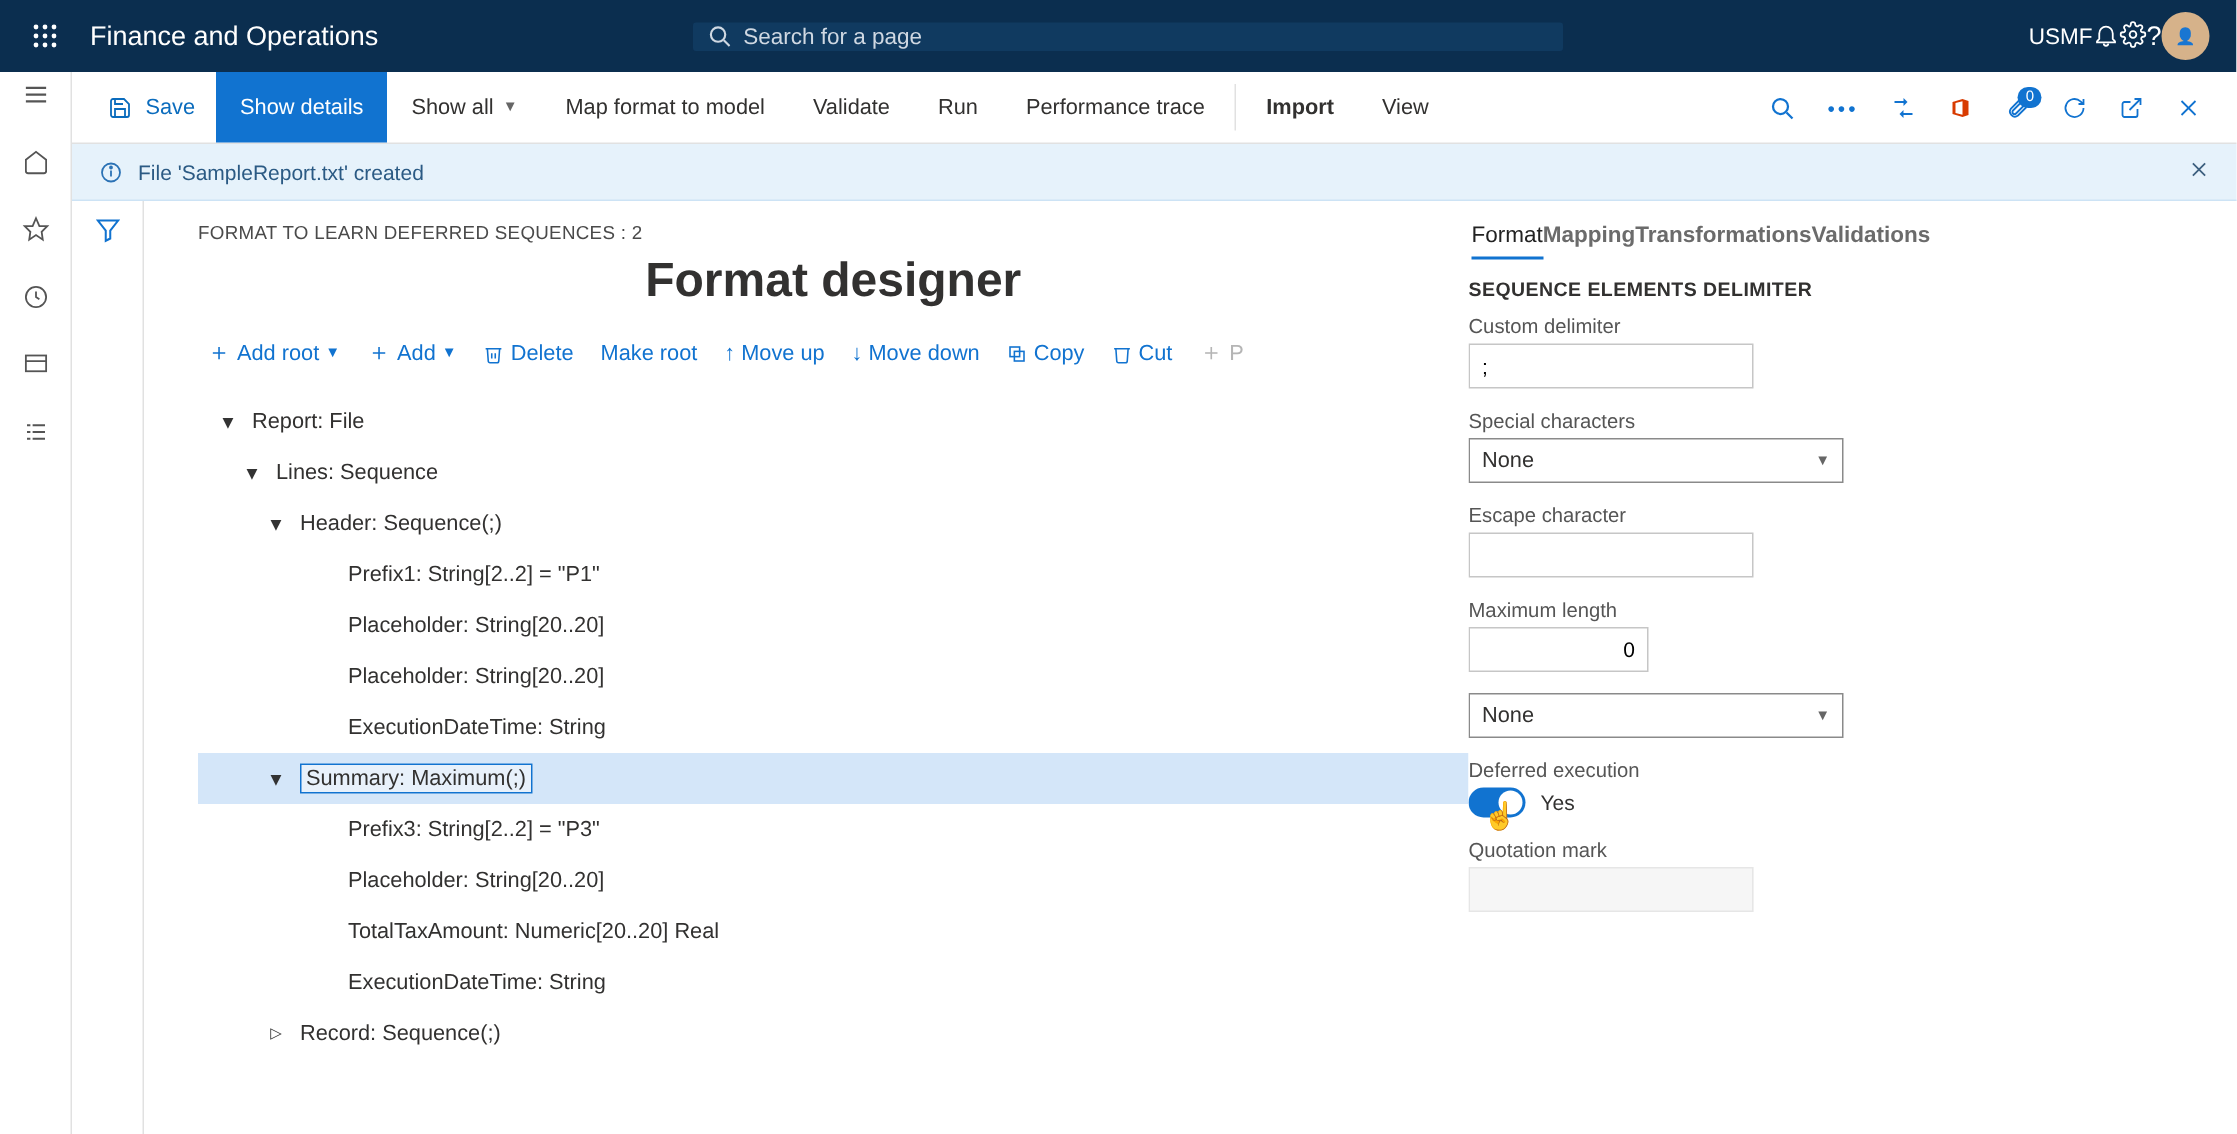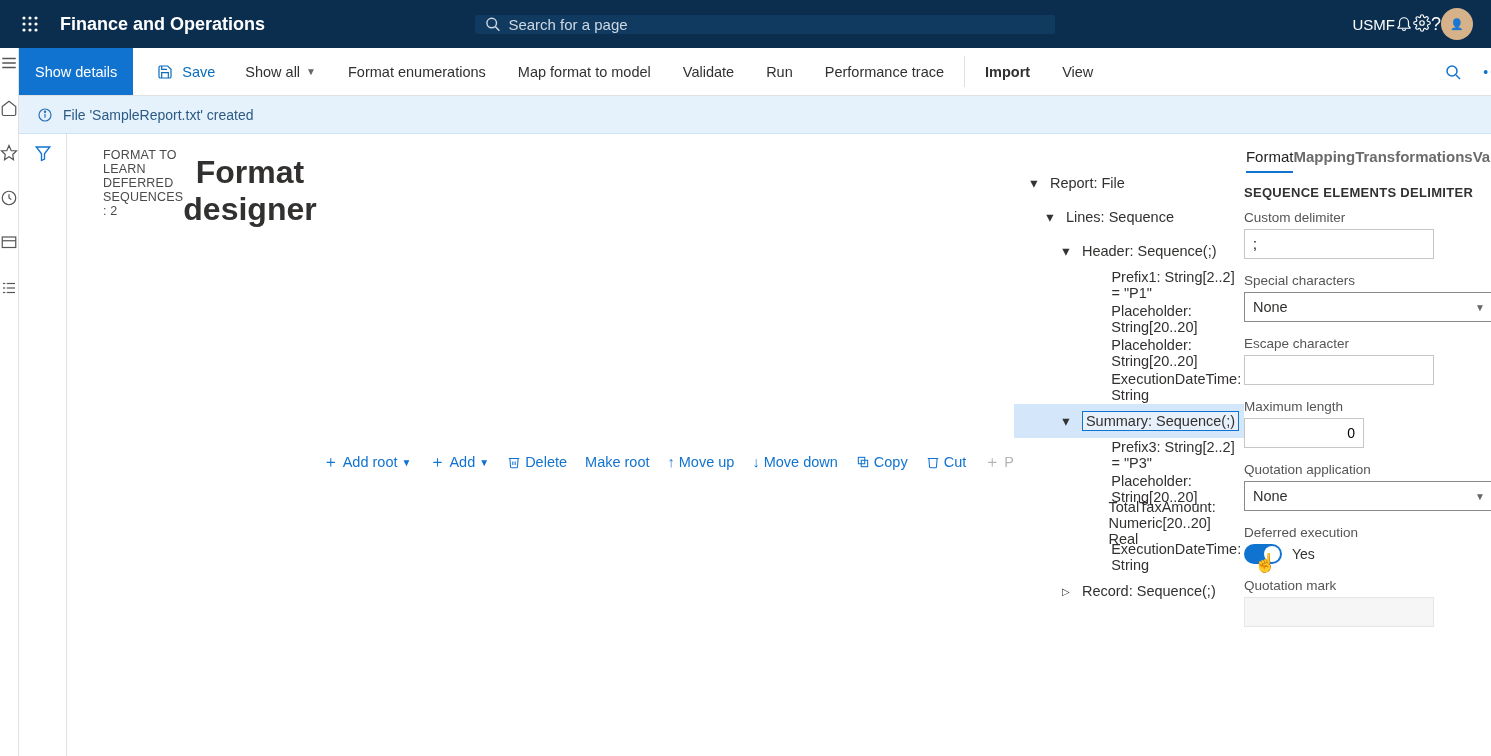--- a/index.html
+++ b/index.html
@@ -1,19 +1,19 @@
 <!DOCTYPE html>
 <html><head>
 <meta charset="utf-8">
 <style>
 * { box-sizing: border-box; margin: 0; padding: 0; }
 body { font-family: "Segoe UI", Tahoma, sans-serif; font-size: 14px; color: #323130; background: #fff; overflow: hidden; width: 1491px; height: 756px; }
 .topbar { height: 48px; background: #0b2e4f; color: #fff; display: flex; align-items: center; padding: 0 12px; }
 .topbar .waffle { width: 36px; display:flex; align-items:center; justify-content:center; }
-.topbar .app-title { font-size: 18px; font-weight: 700; margin-left: 12px; }
+.topbar .app-title { font-size: 18px; font-weight: 400; margin-left: 12px; }
 .topbar .search-wrap { margin-left: 210px; width: 580px; height: 19px; background: #103a60; border-radius: 2px; display: flex; align-items: center; padding: 0 10px; color: #cfd8e2; }
 .topbar .search-wrap input { background: transparent; border: none; color: #e6edf5; font-size: 15px; margin-left: 8px; width: 100%; outline: none; }
 .topbar .search-wrap input::placeholder { color: #cfd8e2; }
 .topbar .spacer { flex: 1; }
 .topbar .right { display: flex; align-items: center; padding-right: 6px; }
 .topbar .right .lbl { font-size: 15px; }
 .topbar .avatar { width: 32px; height: 32px; border-radius: 50%; background: #d6b28a; display:flex; align-items:center; justify-content:center; font-size:11px; color:#5a3b1e; }
 
 .actionbar { height: 48px; display: flex; align-items: stretch; border-bottom: 1px solid #e1e1e1; background:#fff; }
 .left-rail { width: 48px; border-right: 1px solid #e1e1e1; display: flex; flex-direction: column; align-items: center; padding-top: 6px; gap: 24px; }
@@ -29,21 +29,21 @@
 .actionbar .spacer2 { flex:1; }
 .actionbar .icongrp { display:flex; align-items:center; gap: 22px; padding: 0 24px; color:#555;}
 .actionbar .icongrp .ic { display:flex; }
 .actionbar .sep { width:1px; background:#e1e1e1; margin: 8px 4px; }
 
 .msgbar { height: 38px; background: #e6f2fb; border-bottom: 1px solid #cde3f5; display:flex; align-items:center; padding: 0 18px; color:#2b5a84; }
 .msgbar .close { margin-left:auto; color:#3b5f7e; }
 
 .content { flex:1; display:flex; position:relative; overflow:hidden; }
 .filter-col { width:48px; border-right:1px solid #e1e1e1; display:flex; justify-content:center; padding-top:10px; color:#1173d0;}
-.design-area { flex:1; padding: 14px 0 0 36px; overflow:hidden; display:flex; flex-direction:row;}
+.design-area { flex:1; padding: 14px 0 0 36px; overflow:hidden; display:flex; flex-direction:column;}
 .breadcrumb-label { font-size:12.5px; color:#4a4a4a; letter-spacing:0.2px; }
 .page-title { font-size: 32px; font-weight:700; margin-top: 6px; text-align: center; }
 
 .toolbar2 { display:flex; align-items:center; gap: 18px; margin-top: 20px; padding-left:6px; flex-wrap:nowrap; }
 .toolbar2 .tbtn { color:#1173d0; display:flex; align-items:center; gap:4px; cursor:pointer; font-size:14.5px; white-space:nowrap;}
 .toolbar2 .tbtn .chev { font-size:10px; }
 .toolbar2 .disabled { color:#b5b5b5; }
 
 .tree { margin-top: 18px; font-size:14.5px; }
 .tree .row { display:flex; align-items:center; height: 34px; }
@@ -145,37 +145,34 @@
           <line x1="4" y1="12" x2="7" y2="12"></line>
           <line x1="9" y1="12" x2="20" y2="12"></line>
           <line x1="4" y1="18" x2="7" y2="18"></line>
           <line x1="9" y1="18" x2="20" y2="18"></line>
         </svg></span>
   </div>
 
   <div class="main-col">
 
     <div class="actionbar">
-      <div class="btn show-details">
-          <span>Show details</span>
-        </div>
       <div class="btn save">
         <svg width="16" height="16" viewBox="0 0 24 24" fill="none" stroke="#0b6cbd" stroke-width="1.8">
             <path d="M19 21H5a2 2 0 01-2-2V5a2 2 0 012-2h11l5 5v11a2 2 0 01-2 2z"></path>
             <polyline points="17 21 17 13 7 13 7 21"></polyline>
             <polyline points="7 3 7 8 15 8"></polyline>
           </svg>
         <span style="margin-left:5px;">Save</span>
       </div>
+      <div class="btn show-details">
+          <span>Show details</span>
+        </div>
       <div class="btn">
           <span>Show all</span>
           <span class="chev-down" style="margin-left:6px;">▼</span>
-        </div>
-      <div class="btn">
-          <span>Format enumerations</span>
         </div>
       <div class="btn">
           <span>Map format to model</span>
         </div>
       <div class="btn">
           <span>Validate</span>
         </div>
       <div class="btn">
           <span>Run</span>
         </div>
@@ -334,21 +331,21 @@
           <div class="row lvl3">
               <span class="caret"></span>
               <span class="label">Placeholder: String[20..20]</span>
             </div>
           <div class="row lvl3">
               <span class="caret"></span>
               <span class="label">ExecutionDateTime: String</span>
             </div>
           <div class="row lvl2 selected">
               <span class="caret">▾</span>
-              <span class="label">Summary: Sequence(;)</span>
+              <span class="label">Summary: Maximum(;)</span>
             </div>
           <div class="row lvl3">
               <span class="caret"></span>
               <span class="label">Prefix3: String[2..2] = "P3"</span>
             </div>
           <div class="row lvl3">
               <span class="caret"></span>
               <span class="label">Placeholder: String[20..20]</span>
             </div>
           <div class="row lvl3">
@@ -388,21 +385,20 @@
         </div>
         <div class="field">
           <label>Escape character</label>
           <input type="text" value="" style="">
         </div>
         <div class="field">
           <label>Maximum length</label>
           <input type="text" class="num" value="0" style="">
         </div>
         <div class="field">
-          <label>Quotation application</label>
           <div class="select">
               <span>None</span>
               <span class="chev-down">▼</span>
             </div>
         </div>
         <div class="field">
           <label>Deferred execution</label>
           <div class="toggle-row" style="position:relative;">
             <div class="toggle">
                 <div class="knob"></div>

